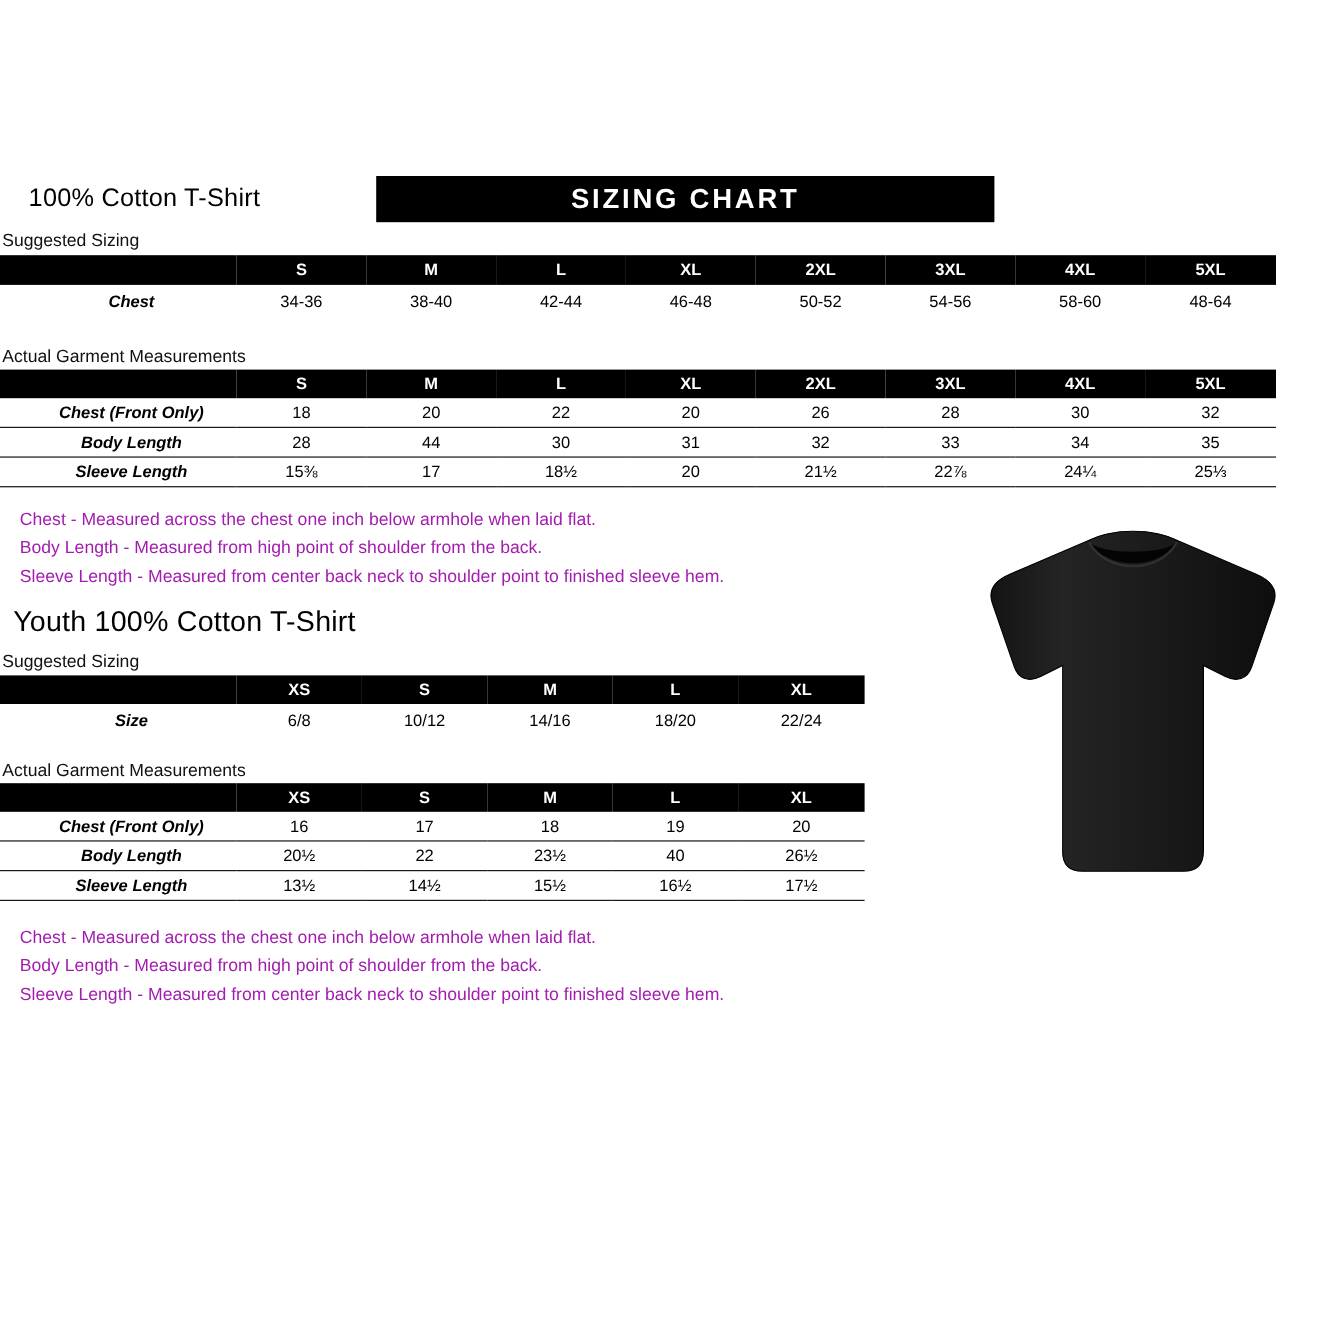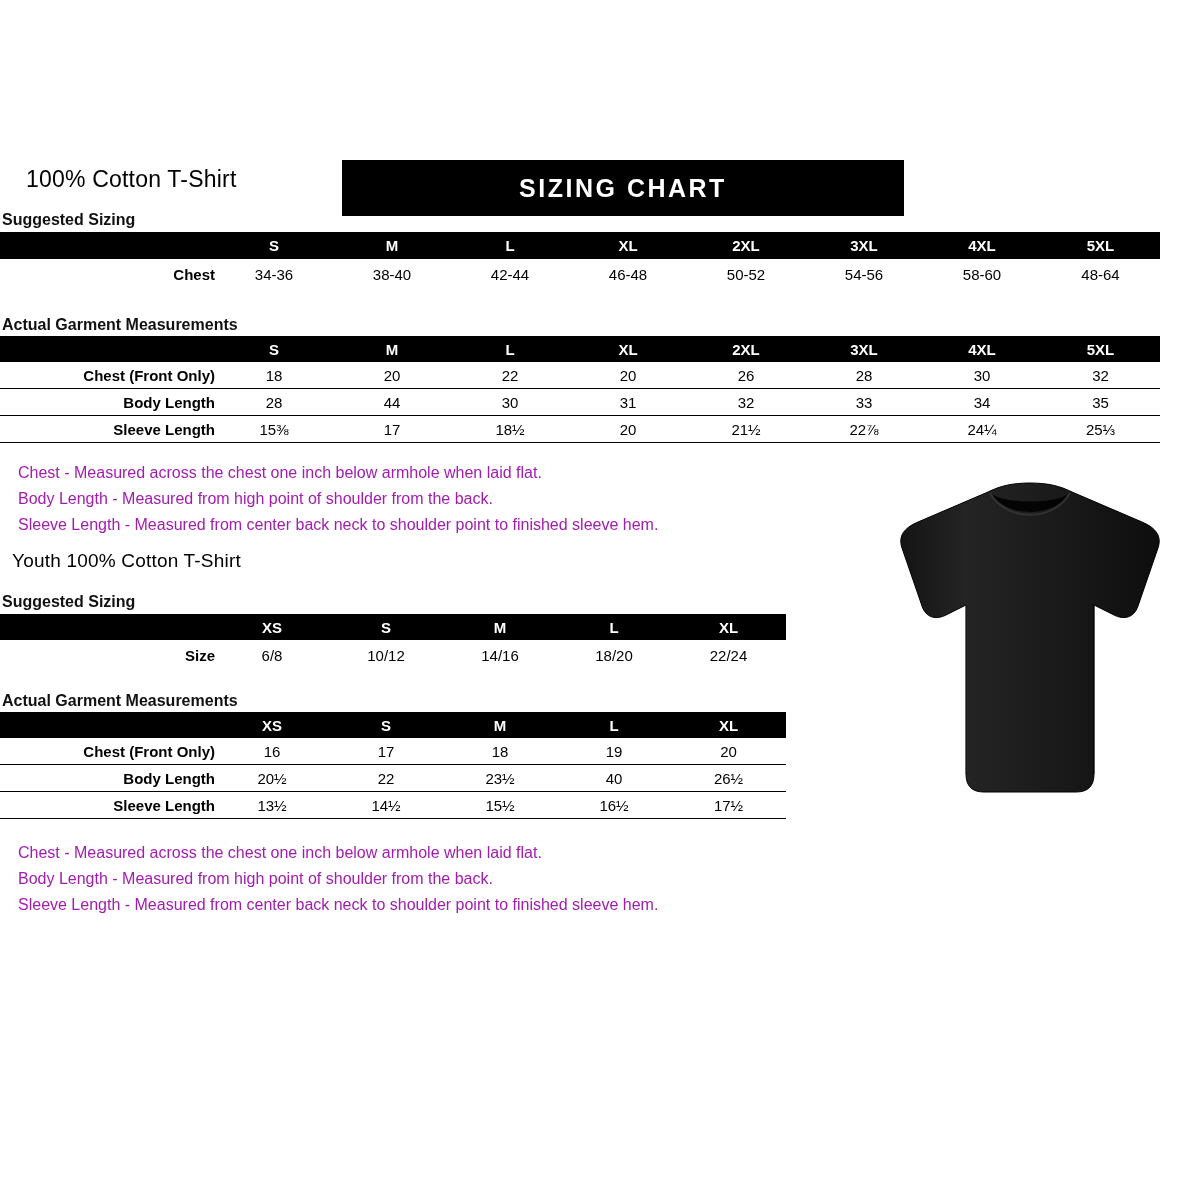--- a/index.html
+++ b/index.html
@@ -30,37 +30,36 @@
     font-weight: 400;
     letter-spacing: 0.2px;
     white-space: nowrap;
     margin-left: 14px;
   }
   .sizing-chart-banner {
     position: absolute;
     left: 342px;
     top: 160px;
     width: 562px;
-    height: 56px;
+    height: 42px;
     background: #000000;
     color: #ffffff;
     display: flex;
     align-items: center;
     justify-content: center;
     font-size: 25px;
     font-weight: bold;
     letter-spacing: 2.5px;
   }
 
   .caption {
     position: absolute;
     font-size: 16px;
     color: #111111;
     white-space: nowrap;
-    font-weight: bold;
   }
 
   
   .tbl {
     position: absolute;
     border-collapse: collapse;
     table-layout: fixed;
   }
   .tbl td, .tbl th {
     padding: 0;
@@ -74,24 +73,25 @@
   .tbl thead tr {
     background: #000000;
     color: #ffffff;
   }
   .tbl thead th {
     font-weight: bold;
     font-size: 15px;
     height: 26px;
   }
   .tbl tbody td.rowlabel {
-    text-align: right;
+    text-align: center;
     padding-left: 24px;
     font-weight: bold;
     font-size: 15px;
+    font-style: italic;
   }
   .tbl tbody tr.sep td {
     border-bottom: 1px solid #000000;
   }
 
   
   #adult-suggested { left: 0px; top: 232px; width: 1160px; }
   #adult-suggested thead th { height: 27px; }
   #adult-suggested tbody td { height: 30px; font-size: 15px; }
   #adult-suggested tbody td.rowlabel { font-weight: bold; }
@@ -109,21 +109,21 @@
     position: absolute;
     font-size: 16px;
     line-height: 26px;
     color: #a21caf;
     white-space: nowrap;
   }
   .youth-title {
     position: absolute;
     left: 12px;
     top: 550px;
-    font-size: 19px;
+    font-size: 26px;
     font-weight: 400;
     letter-spacing: 0.2px;
     white-space: nowrap;
   }
 
   
   .shirt-wrap {
     position: absolute;
     left: 880px;
     top: 478px;

